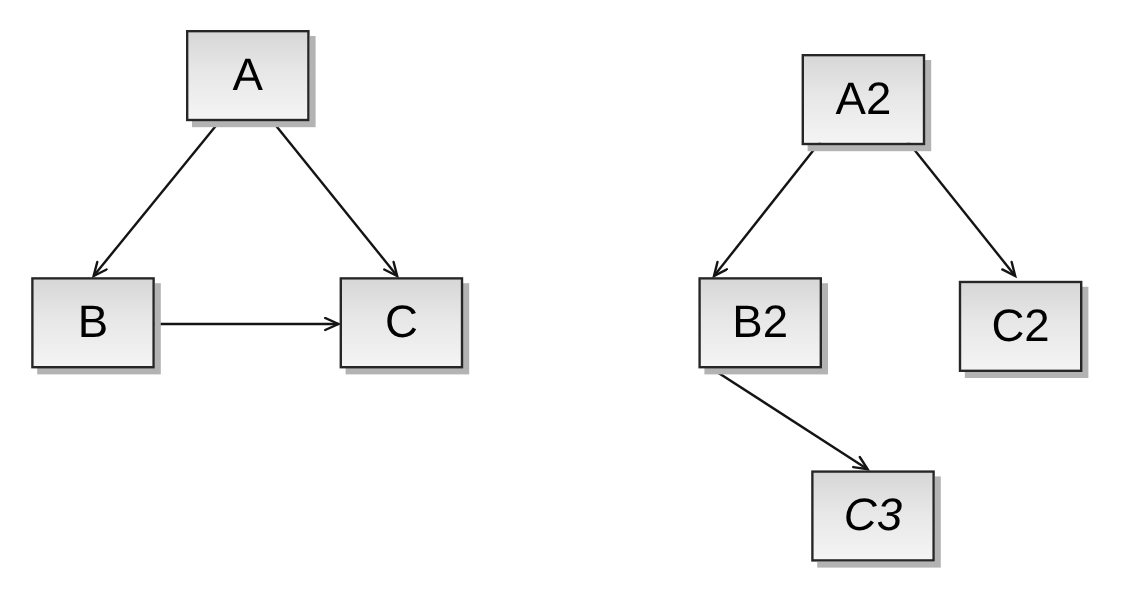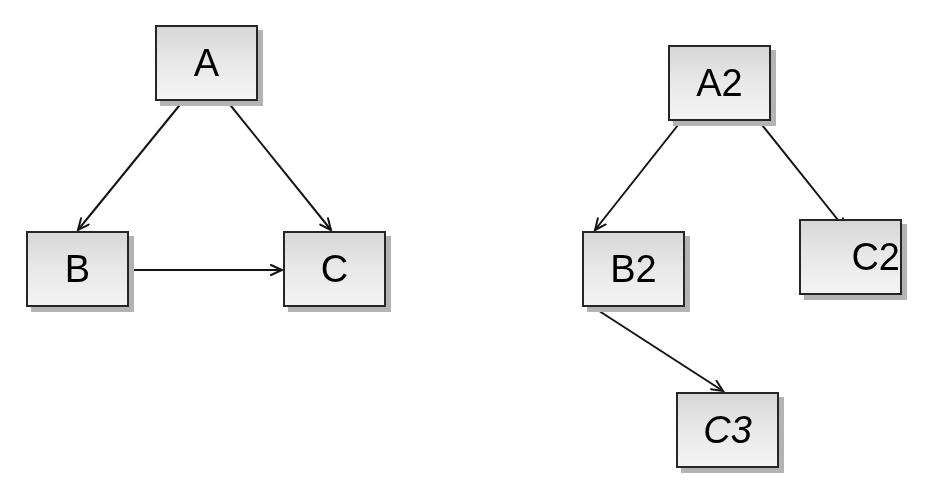--- a/index.html
+++ b/index.html
@@ -44,21 +44,21 @@
     color: #000000;
     white-space: nowrap;
     user-select: none;
   }
   
   .node-A  { left: 155px; top: 25px;  }
   .node-B  { left: 26px;  top: 231px; }
   .node-C  { left: 283px; top: 231px; }
   .node-A2 { left: 668px; top: 25px; margin-top: 20px;  }
   .node-B2 { left: 542px; top: 231px; margin-left: 40px; }
-  .node-C2 { left: 799px; top: 219px; justify-content: flex-end; }
+  .node-C2 { left: 799px; top: 234px; }
   .node-C3 { left: 676px; top: 392px; font-style: italic; }
 </style>
 </head>
 <body>
 
 <div class="stage">
 
   <svg class="edges" viewBox="0 0 940 504" xmlns="http://www.w3.org/2000/svg">
     <defs>
       <marker id="arrowhead" markerUnits="userSpaceOnUse" markerWidth="16" markerHeight="14" refX="13" refY="6" orient="auto">

